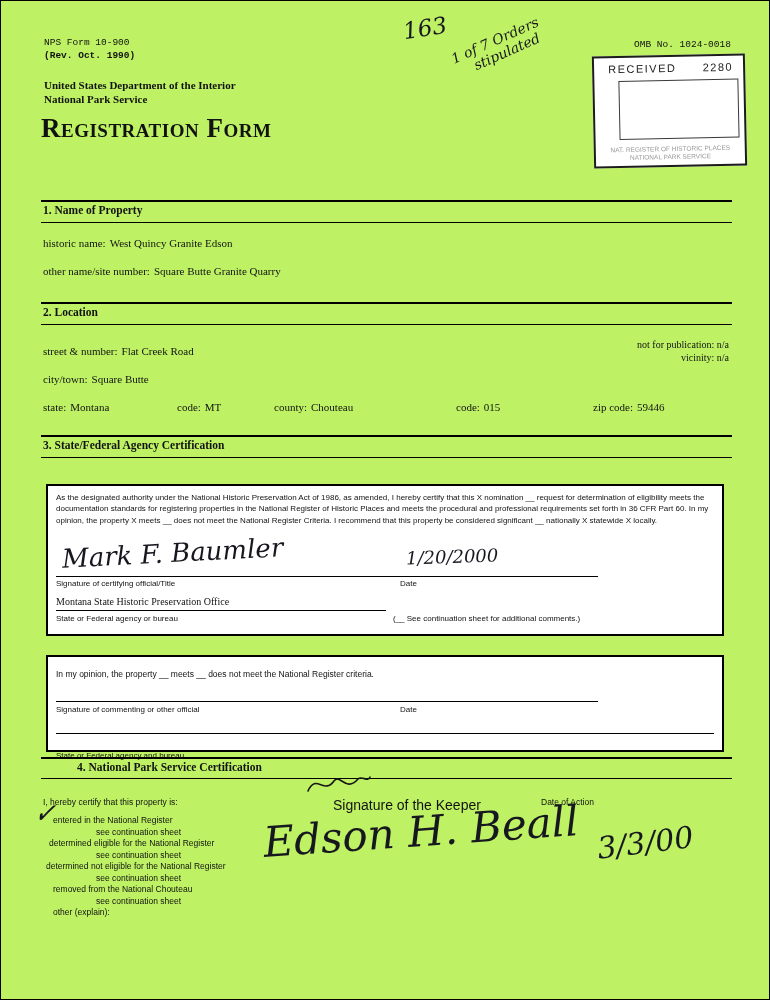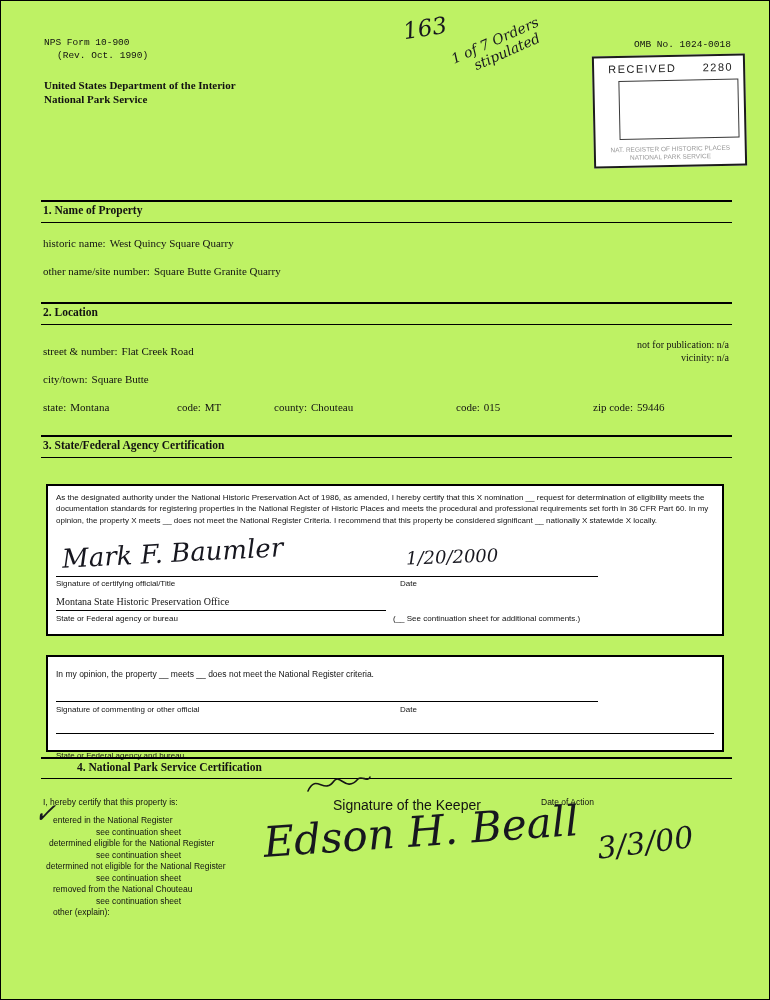--- a/index.html
+++ b/index.html
@@ -33,21 +33,21 @@
   .chk{font-family:"Liberation Sans",sans-serif;font-size:8.5px;line-height:11.5px;}
   .chk .item{margin-left:12px;}
   .chk .sub{margin-left:55px;}
 </style>
 </head>
 <body>
 
 <div id="page">
 
   <div class="abs mono" style="left:43px;top:36px;">NPS Form 10-900</div>
-  <div class="abs mono" style="left:56px;top:49px;">(Rev. Oct. 1990)</div>
+  <div class="abs mono" style="left:43px;top:49px;font-weight:bold;">(Rev. Oct. 1990)</div>
   <div class="abs mono" style="left:633px;top:38px;">OMB No. 1024-0018</div>
 
   <div class="abs hand" style="left:402px;top:14px;font-size:23px;transform:rotate(-9deg);">163</div>
   <div class="abs hand" style="left:448px;top:52px;font-size:14px;transform:rotate(-24deg);transform-origin:left top;line-height:15px;">
     <div>1 of 7 Orders</div>
     <div style="margin-left:18px;">stipulated</div>
   </div>
 
   <div class="stamp">
     <div class="stamp-row">
@@ -58,28 +58,29 @@
     <div class="stamp-faint">
       <div>NAT. REGISTER OF HISTORIC PLACES</div>
       <div>NATIONAL PARK SERVICE</div>
     </div>
   </div>
 
   <div class="abs" style="left:43px;top:78px;font-size:11px;font-weight:bold;">United States Department of the Interior</div>
   <div class="abs" style="left:43px;top:92px;font-size:11px;font-weight:bold;">National Park Service</div>
 
   <div class="abs title" style="left:40px;top:112px;">
+    <div>Registration Form</div>
   </div>
 
   <div class="hr" style="top:199px;"></div>
   <div class="abs sec-head" style="left:42px;top:203px;">1. Name of Property</div>
   <div class="hr thin" style="top:221px;"></div>
 
   <div class="abs field" style="left:42px;top:236px;">
-    <span class="lbl">historic name:</span><span>West Quincy Square Quarry</span>
+    <span class="lbl">historic name:</span><span>West Quincy Granite Edson</span>
   </div>
   <div class="abs field" style="left:42px;top:264px;">
     <span class="lbl">other name/site number:</span><span>Square Butte Granite Quarry</span>
   </div>
 
   <div class="hr" style="top:301px;"></div>
   <div class="abs sec-head" style="left:42px;top:305px;">2. Location</div>
   <div class="hr thin" style="top:323px;"></div>
 
   <div class="abs field" style="left:42px;top:344px;">

